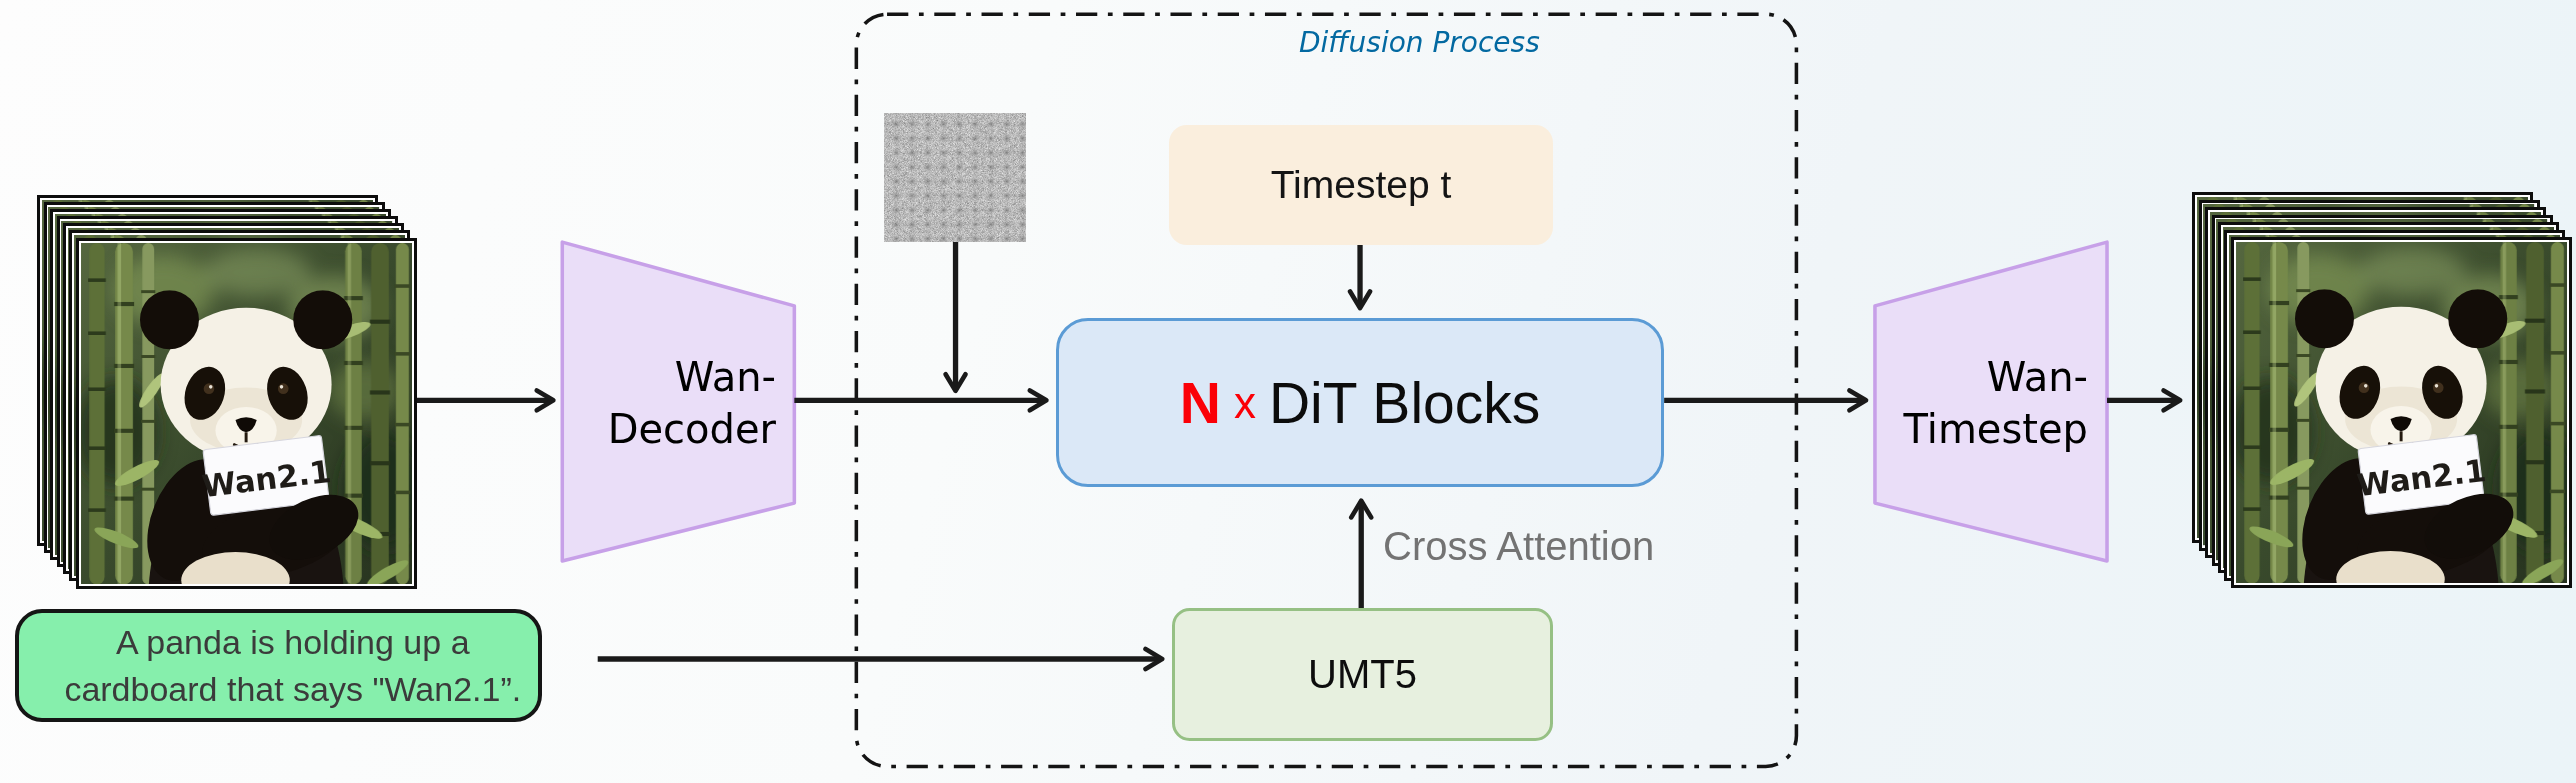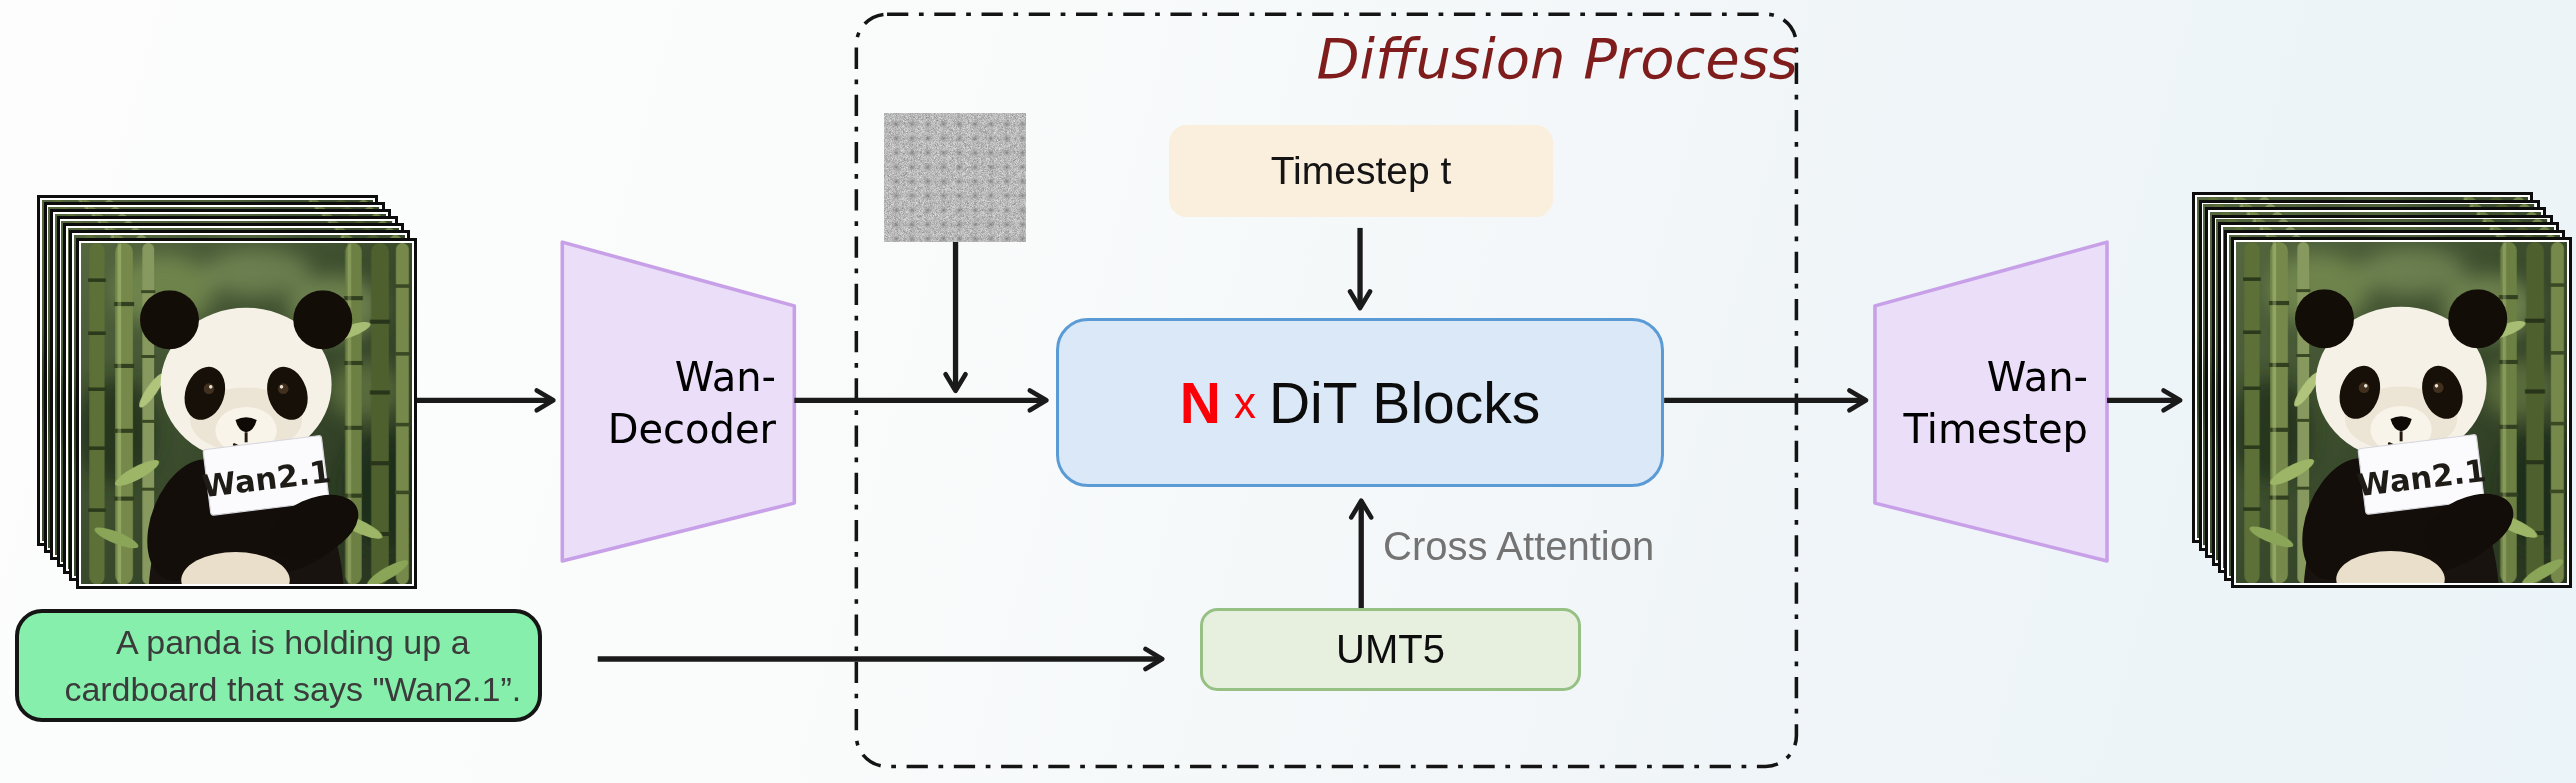--- a/index.html
+++ b/index.html
@@ -13,36 +13,36 @@
   
   .stack{position:absolute;z-index:2;}
   .frame{position:absolute;width:341px;height:351px;background:#ffffff;border:3px solid #0d0d0d;
          padding:1.8px;box-sizing:border-box;}
   .photo{width:100%;height:100%;display:block;}
   
   #noise-box{left:884px;top:113px;width:142px;height:129px;z-index:3;}
   #noise-box svg{width:100%;height:100%;display:block;}
   
   .node{display:flex;align-items:center;justify-content:center;z-index:3;}
-  #timestep-box{left:1169px;top:125px;width:384px;height:92px;background:#faeedd;border-radius:17.7px;
+  #timestep-box{left:1169px;top:125px;width:384px;height:120px;background:#faeedd;border-radius:17.7px;
                 font-size:39px;color:#141414;}
   #dit-box{left:1056px;top:318px;width:608px;height:169px;background:#dbe8f7;
            border:3.5px solid #5b9bd5;border-radius:32px;font-size:57px;}
   #dit-box .n{color:#fb0007;font-weight:bold;}
   #dit-box .x{color:#fb0007;font-size:44px;padding:0 13px;}
   #dit-box .rest{color:#0c0c0c;text-align:center;}
-  #umt5-box{left:1172px;top:608px;width:381px;height:83px;background:#e7f0df;
-            border:3px solid #96c084;border-radius:17.7px;font-size:40px;margin-left:28px;}
+  #umt5-box{left:1172px;top:608px;width:381px;height:133px;background:#e7f0df;
+            border:3px solid #96c084;border-radius:17.7px;font-size:40px;}
   #prompt-box{left:14.8px;top:609px;width:527px;height:113px;background:#86efac;
               border:4.7px solid #151515;border-radius:27px;z-index:3;
               display:flex;flex-direction:column;align-items:center;justify-content:center;
               font-size:34px;line-height:1.38;color:#3b3b3b;text-align:center;padding-left:29px;}
   
-  #diffusion-label{left:1299px;top:26px;width:499px;text-align:right;z-index:3;
-                   font-style:italic;font-size:56px;color:#7f1d1d;
+  #diffusion-label{left:1299px;top:26px;width:499px;text-align:left;z-index:3;
+                   font-style:italic;font-size:28px;color:#0369a1;
                    font-family:"DejaVu Sans","Liberation Sans",sans-serif;}
   #cross-attention-label{left:1383px;top:524px;z-index:3;font-size:40px;color:#737373;}
   .trap-label{z-index:3;text-align:right;font-size:40px;line-height:1.3;color:#000;
               font-family:"DejaVu Sans","Liberation Sans",sans-serif;}
   #encoder-label{left:581px;top:351px;width:195px;}
   #decoder-label{left:1893px;top:351px;width:195px;}
 </style>
 </head>
 <body>
 

